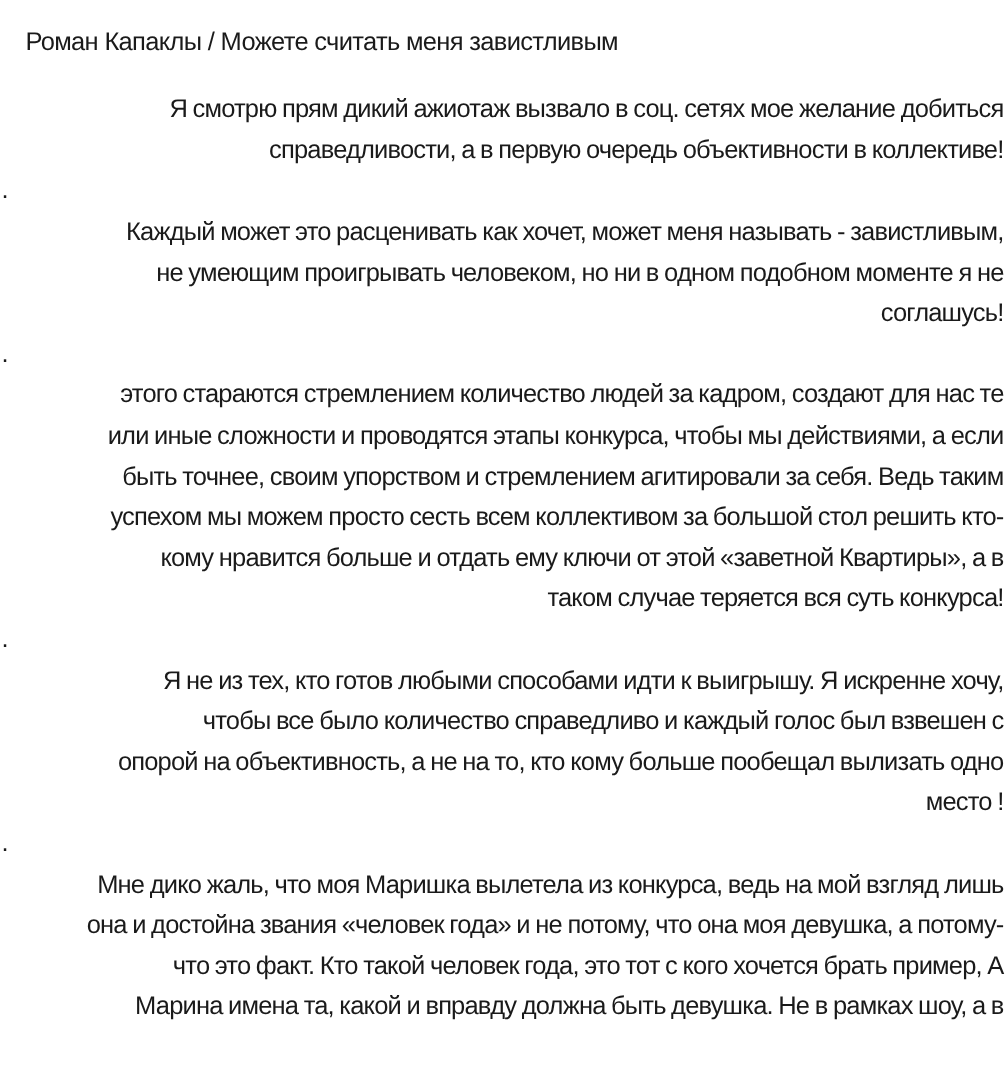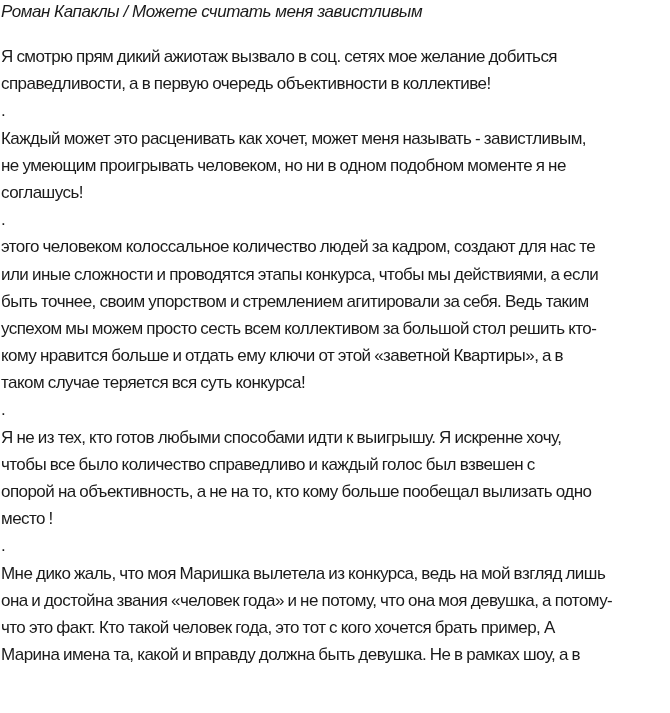--- a/index.html
+++ b/index.html
@@ -17,37 +17,37 @@
     }
     .page {
       position: absolute;
       left: 1px;
       top: 0;
       width: 668px;
     }
     .title {
       font-size: 17px;
       line-height: 24px;
-      margin: 0;
+      margin: 16px;
       padding-top: 0;
       letter-spacing: -0.45px;
       white-space: nowrap;
-      font-style: italic;
     }
     .body {
       margin-top: 19px;
       font-size: 17px;
       line-height: 27.2px;
       letter-spacing: -0.55px;
       word-spacing: -0.5px;
     }
     .line {
       display: block;
       white-space: nowrap;
       height: 27.2px;
+      text-align: right;
     }
     .dot {
       display: block;
       height: 27.2px;
     }
   </style>
 </head>
 <body>
 
 <div class="page">
@@ -62,21 +62,21 @@
 
     <div>
       <span class="dot">.</span>
       <span class="line">Каждый может это расценивать как хочет, может меня называть - завистливым,</span>
       <span class="line">не умеющим проигрывать человеком, но ни в одном подобном моменте я не</span>
       <span class="line">соглашусь!</span>
     </div>
 
     <div>
       <span class="dot">.</span>
-      <span class="line">этого человеком колоссальное количество людей за кадром, создают для нас те</span>
+      <span class="line">этого стараются стремлением количество людей за кадром, создают для нас те</span>
       <span class="line">или иные сложности и проводятся этапы конкурса, чтобы мы действиями, а если</span>
       <span class="line">быть точнее, своим упорством и стремлением агитировали за себя. Ведь таким</span>
       <span class="line">успехом мы можем просто сесть всем коллективом за большой стол решить кто-</span>
       <span class="line">кому нравится больше и отдать ему ключи от этой «заветной Квартиры», а в</span>
       <span class="line">таком случае теряется вся суть конкурса!</span>
     </div>
 
     <div>
       <span class="dot">.</span>
       <span class="line">Я не из тех, кто готов любыми способами идти к выигрышу. Я искренне хочу,</span>

